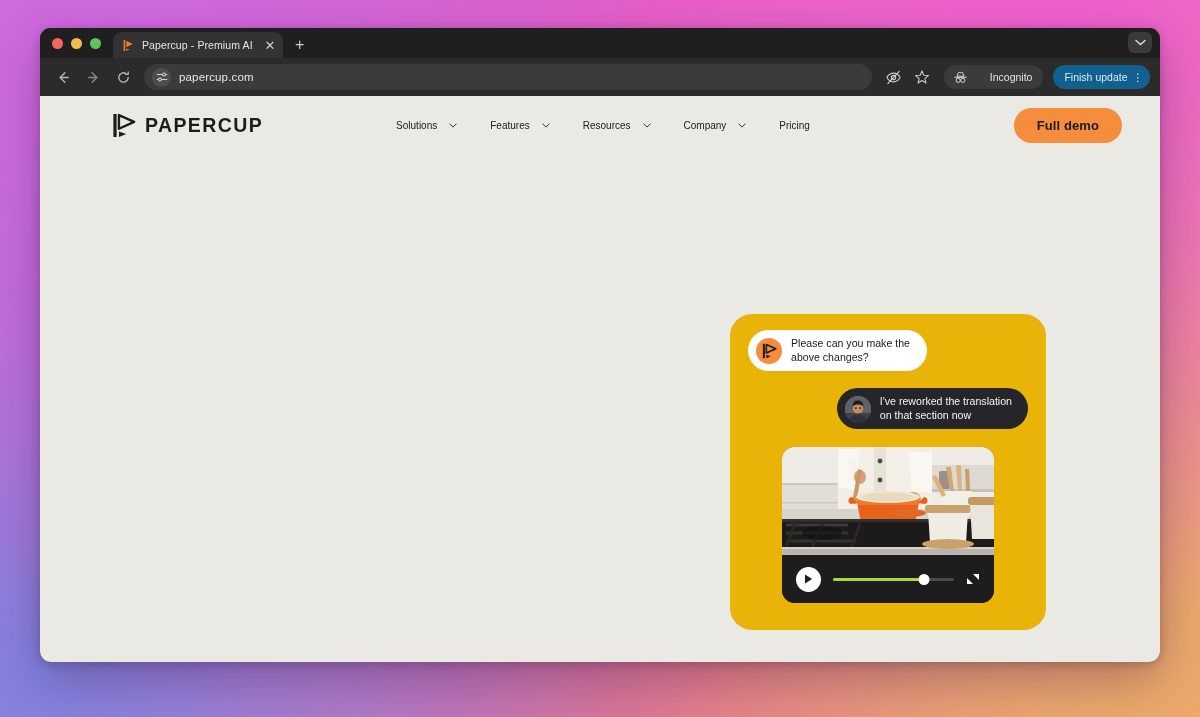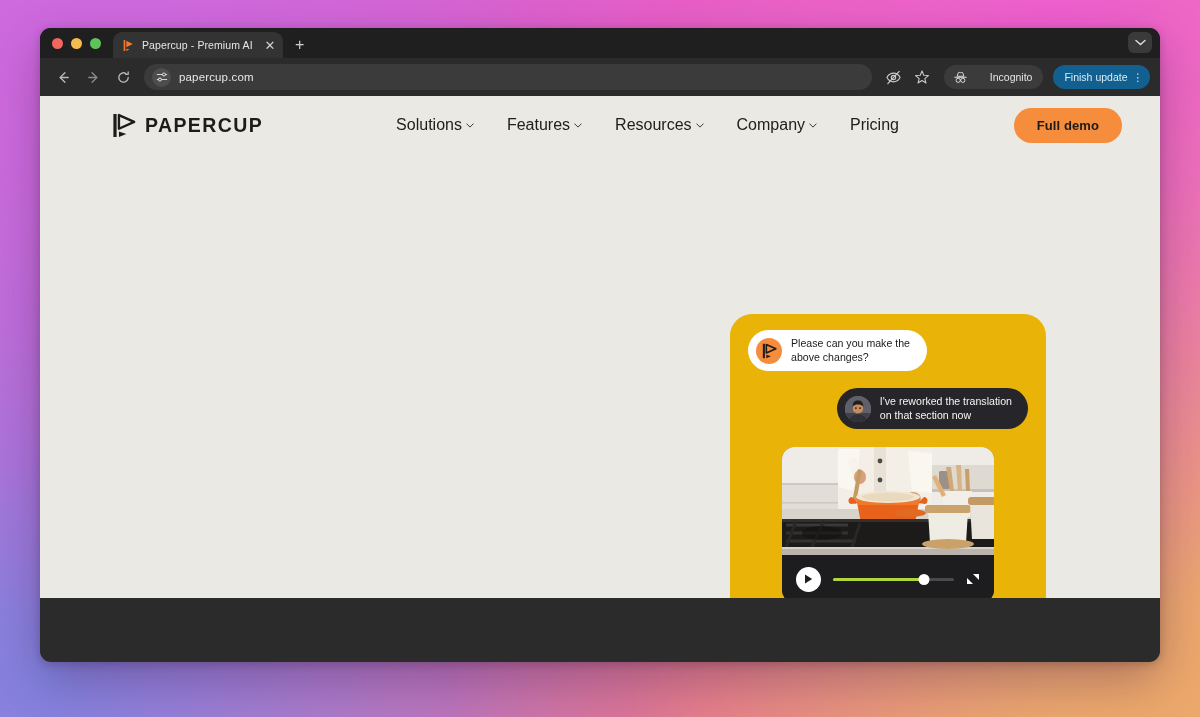--- a/index.html
+++ b/index.html
@@ -178,21 +178,21 @@
   }
   .update-chip span {
     font-size: 10.5px;
     color: #d6ecf8;
     white-space: nowrap;
   }
   .kebab { color: #cfe4f2; font-size: 12px; letter-spacing: 0; line-height: 1; padding: 0 2px; }
 
   
   .page {
-    height: 502px;
+    height: 566px;
     background: #ebe9e4;
     position: relative;
     overflow: hidden;
   }
 
   
   .site-header {
     height: 58px;
     display: flex;
     align-items: center;
@@ -213,22 +213,22 @@
 
   .site-nav {
     display: flex;
     align-items: center;
     gap: 33px;
     margin-left: 133px;
   }
   .nav-item {
     display: flex;
     align-items: center;
-    gap: 4px;
-    font-size: 16px;
+    gap: 12px;
+    font-size: 10px;
     color: #20201e;
     white-space: nowrap;
   }
   .chev {
     display: block;
     width: 8px; height: 5px;
     flex: 0 0 8px;
   }
 
   .cta-demo {

